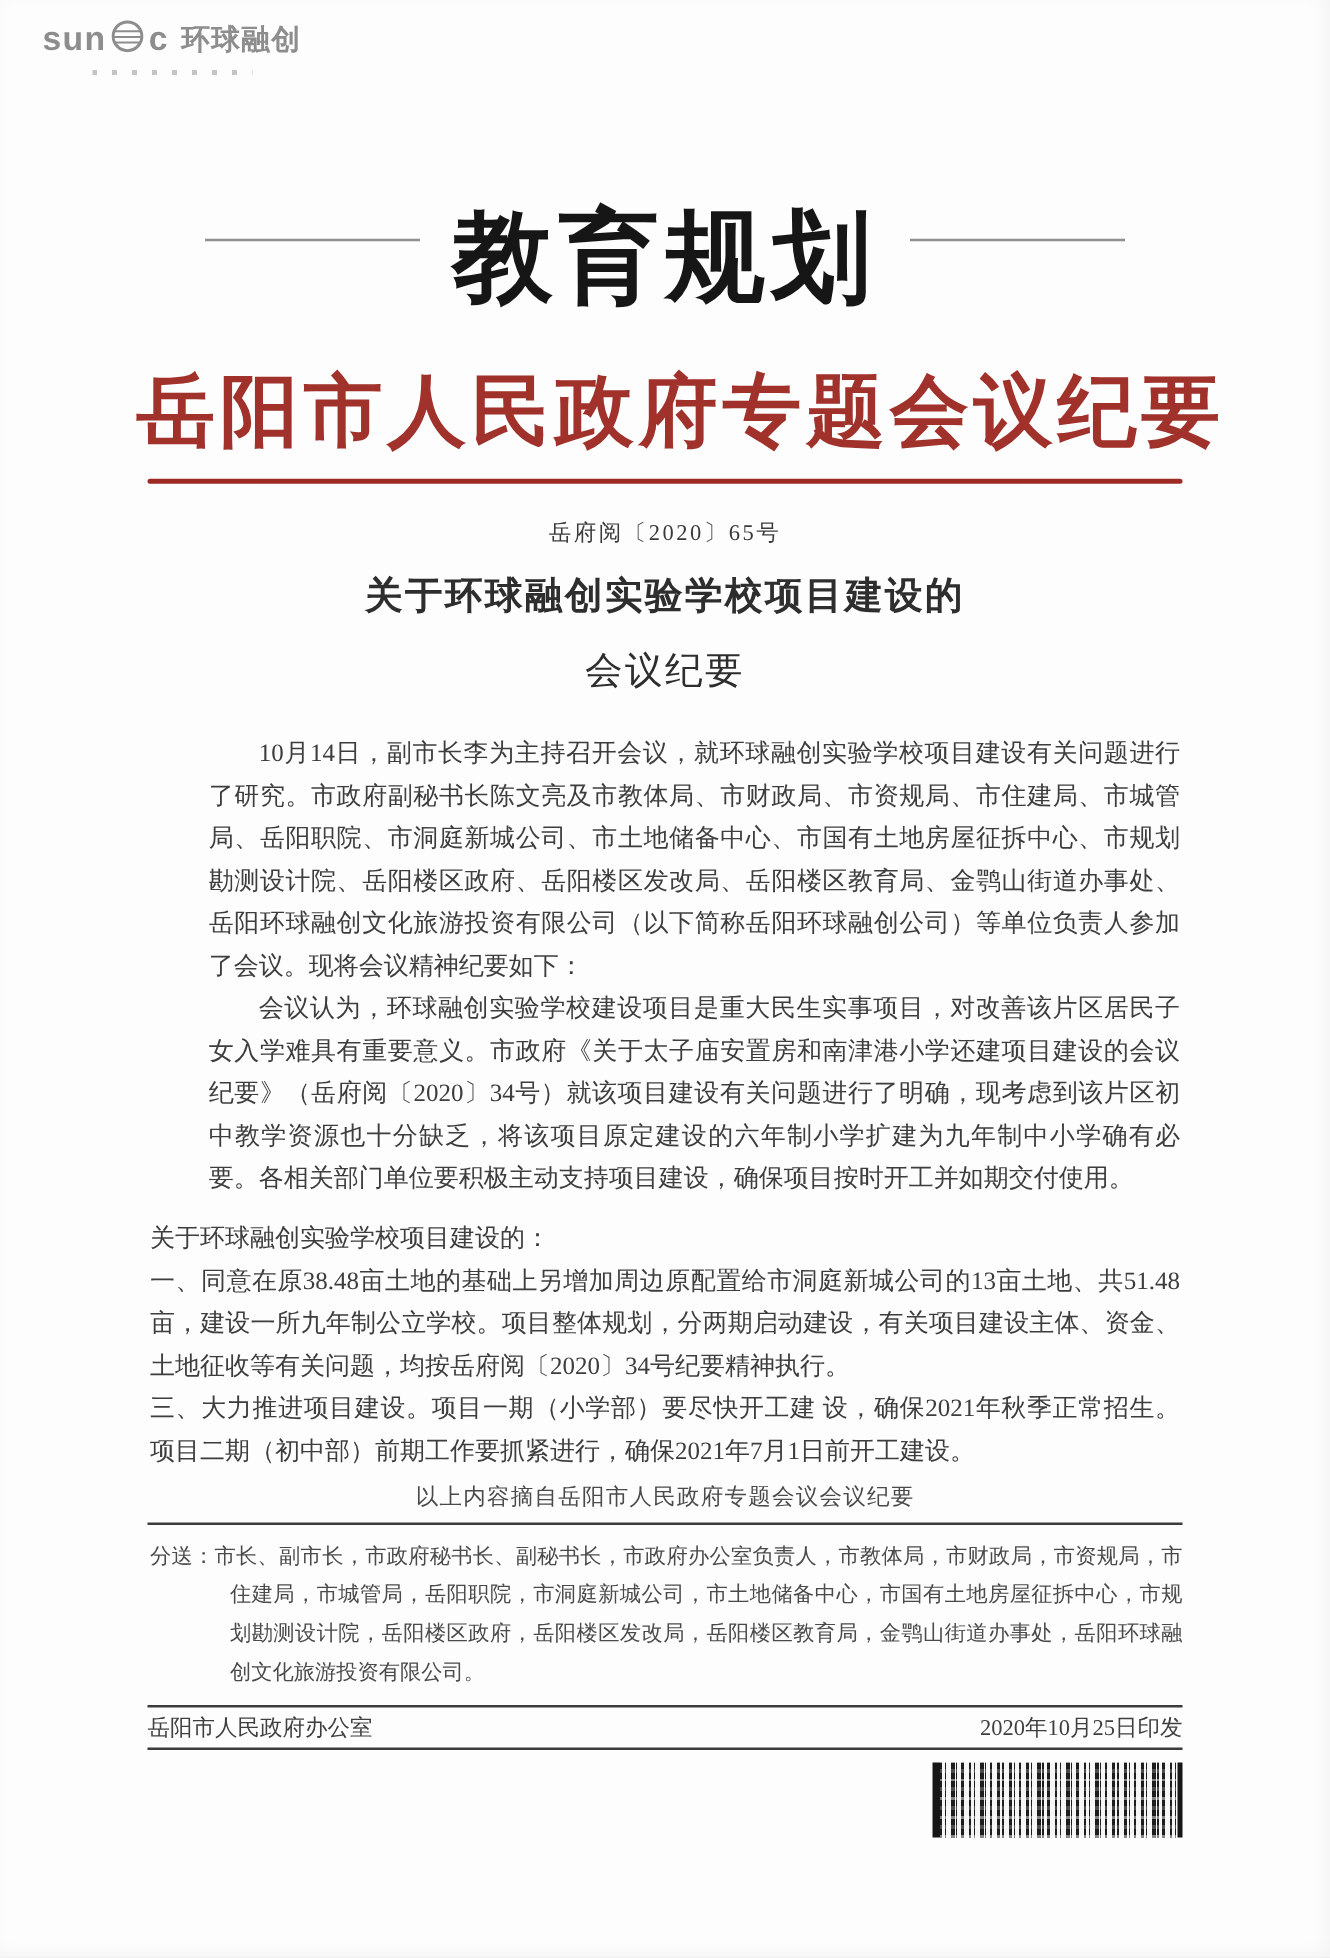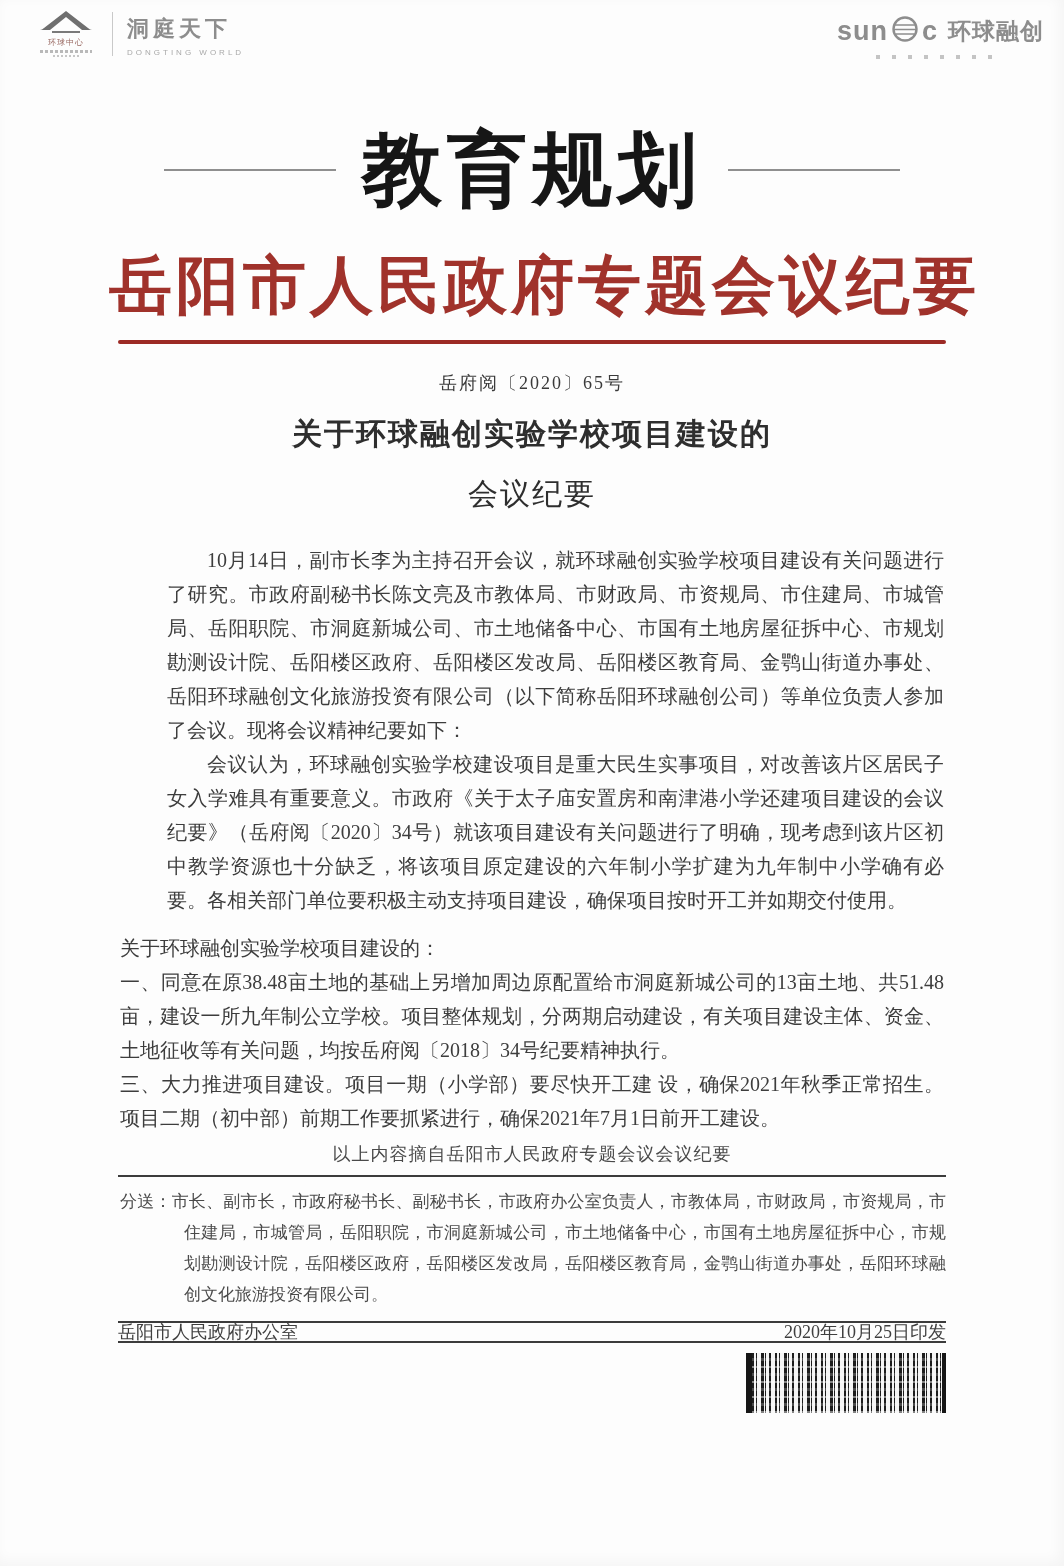--- a/index.html
+++ b/index.html
@@ -55,23 +55,23 @@
   .sunac-tagline { width: 128px; height: 4px; margin-top: 9px;
     background: repeating-linear-gradient(90deg,#c4c4c4 0 4px, transparent 4px 16px); }
 
   
   .banner {
     margin-top: 52px;
     display: flex; align-items: center; justify-content: center; gap: 26px;
   }
   .banner-dash { width: 172px; height: 2px; background: #8f8f8f; }
   .banner-title {
-    font-family: Liberation Serif, serif;
+    font-family: Liberation Mono, monospace;
     font-weight: 900; font-size: 80px; line-height: 96px;
-    color: #161616; letter-spacing: 5px; white-space: nowrap;
+    color: #161616; letter-spacing: 5px; white-space: nowrap; margin-top: 43px;
   }
 
   
   .masthead {
     margin-top: 28px; text-align: center;
     font-weight: 700; font-size: 63px; line-height: 80px;
     letter-spacing: 4px; white-space: nowrap; padding-left: 25px;
   }
   .masthead-rule { margin: 14px 118px 0 118px; height: 4px; border-radius: 2px; }
 
@@ -91,58 +91,40 @@
   
   .hrule { margin: 0 118px; height: 2px; background: #3c3c3c; }
   .rule-1 { margin-top: 9px; }
   .dist {
     margin: 9px 118px 11px 120px;
     font-size: 17px; line-height: 31px; color: #4a4a4a;
     padding-left: 64px; text-indent: -64px; text-align: justify;
   }
   .rule-2 { margin-top: 7px; }
   .footer-row {
-    margin: 0 118px; height: 18px;
+    margin: 0 118px; height: 32px;
     display: flex; justify-content: space-between; align-items: center;
     font-size: 18px; color: #3f3f3f;
   }
   .rule-3 { margin-top: 0; }
   .barcode-wrap { margin: 10px 118px 0 118px; display: flex; justify-content: flex-end; }
   .barcode {
     width: 200px; height: 60px;
     border-left: 6px solid #161616; border-right: 4px solid #161616;
     background:
       repeating-linear-gradient(0deg, rgba(255,255,255,0.45) 0 2px, transparent 2px 7px, rgba(255,255,255,0.2) 7px 10px, transparent 10px 15px),
       repeating-linear-gradient(90deg, #1d1d1d 0 2px, #f5f5f5 2px 4px, #1d1d1d 4px 5px, #f5f5f5 5px 9px, #1d1d1d 9px 12px, #f5f5f5 12px 13px, #1d1d1d 13px 14px, #f5f5f5 14px 17px, #1d1d1d 17px 19px, #f5f5f5 19px 23px);
   }
 </style>
 </head>
 <body>
 
 <div class="page">
 
   <div class="header">
-    <div class="logo-left">
-      <div class="pavilion">
-        <span>
-          <svg width="52" height="26" viewBox="0 0 52 26">
-            <path d="M26 1 L4 18 Q2 20 0 20 L10 20 L26 7 L42 20 L52 20 Q50 20 48 18 Z" fill="#6f6f6f"></path>
-            <rect x="12" y="21" width="28" height="2" fill="#7a7a7a"></rect>
-          </svg>
-        </span>
-        <span class="pavilion-label">环球中心</span>
-        <span class="pavilion-sub"></span>
-        <span class="pavilion-sub2"></span>
-      </div>
-      <div class="logo-divider"></div>
-      <div class="dongting">
-        <span class="dongting-cn">洞庭天下</span>
-        <span class="dongting-en">DONGTING WORLD</span>
-      </div>
-    </div>
 
     <div class="logo-right">
       <div class="sunac-row">
         <span class="sunac-word">sun</span>
         <span class="sunac-globe">
           <svg width="26" height="26" viewBox="0 0 26 26">
             <circle cx="13" cy="13" r="11.5" fill="none" stroke="#8d8d8d" stroke-width="2.4"></circle>
             <path d="M3 9 H23 M2 13.5 H24 M3.5 18 H22.5" stroke="#8d8d8d" stroke-width="1.6" fill="none"></path>
           </svg>
         </span>
@@ -163,21 +145,21 @@
   <div class="masthead-rule" style="background:#9c2a25;"></div>
 
   <div class="doc-number">岳府阅〔2020〕65号</div>
   <div class="doc-title l1">关于环球融创实验学校项目建设的</div>
   <div class="doc-title l2">会议纪要</div>
 
   <div class="body-text">
     <div class="para">10月14日，副市长李为主持召开会议，就环球融创实验学校项目建设有关问题进行了研究。市政府副秘书长陈文亮及市教体局、市财政局、市资规局、市住建局、市城管局、岳阳职院、市洞庭新城公司、市土地储备中心、市国有土地房屋征拆中心、市规划勘测设计院、岳阳楼区政府、岳阳楼区发改局、岳阳楼区教育局、金鹗山街道办事处、岳阳环球融创文化旅游投资有限公司（以下简称岳阳环球融创公司）等单位负责人参加了会议。现将会议精神纪要如下：</div>
     <div class="para">会议认为，环球融创实验学校建设项目是重大民生实事项目，对改善该片区居民子女入学难具有重要意义。市政府《关于太子庙安置房和南津港小学还建项目建设的会议纪要》（岳府阅〔2020〕34号）就该项目建设有关问题进行了明确，现考虑到该片区初中教学资源也十分缺乏，将该项目原定建设的六年制小学扩建为九年制中小学确有必要。各相关部门单位要积极主动支持项目建设，确保项目按时开工并如期交付使用。</div>
     <div class="section-heading">关于环球融创实验学校项目建设的：</div>
-    <div class="item">一、同意在原38.48亩土地的基础上另增加周边原配置给市洞庭新城公司的13亩土地、共51.48亩，建设一所九年制公立学校。项目整体规划，分两期启动建设，有关项目建设主体、资金、土地征收等有关问题，均按岳府阅〔2018〕34号纪要精神执行。</div>
+    <div class="item">一、同意在原38.48亩土地的基础上另增加周边原配置给市洞庭新城公司的13亩土地、共51.48亩，建设一所九年制公立学校。项目整体规划，分两期启动建设，有关项目建设主体、资金、土地征收等有关问题，均按岳府阅〔2020〕34号纪要精神执行。</div>
     <div class="item">三、大力推进项目建设。项目一期（小学部）要尽快开工建 设，确保2021年秋季正常招生。项目二期（初中部）前期工作要抓紧进行，确保2021年7月1日前开工建设。</div>
   </div>
 
   <div class="source-note">以上内容摘自岳阳市人民政府专题会议会议纪要</div>
 
   <div class="hrule rule-1"></div>
   <div class="dist"><span>分送：</span><span>市长、副市长，市政府秘书长、副秘书长，市政府办公室负责人，市教体局，市财政局，市资规局，市住建局，市城管局，岳阳职院，市洞庭新城公司，市土地储备中心，市国有土地房屋征拆中心，市规划勘测设计院，岳阳楼区政府，岳阳楼区发改局，岳阳楼区教育局，金鹗山街道办事处，岳阳环球融创文化旅游投资有限公司。</span></div>
   <div class="hrule rule-2"></div>
 
   <div class="footer-row">

